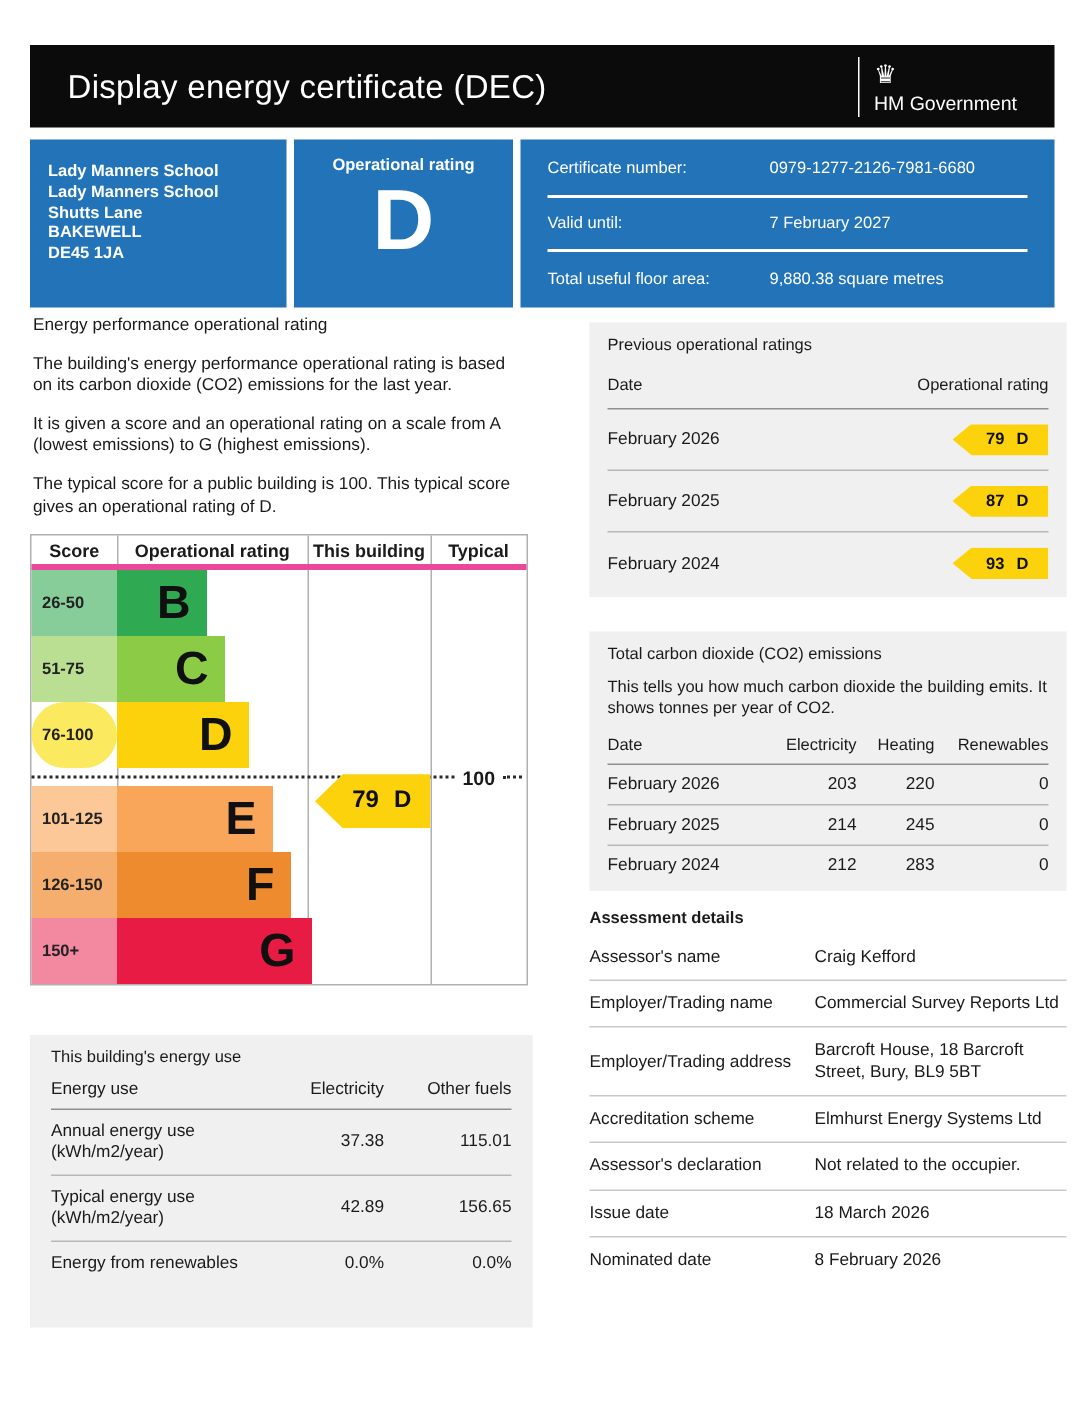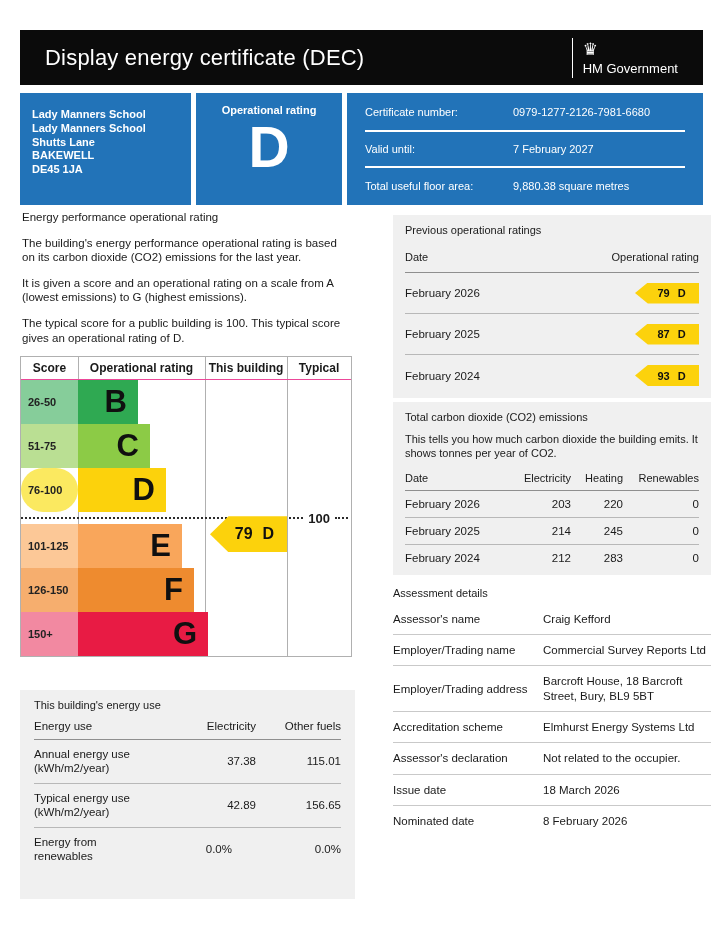--- a/index.html
+++ b/index.html
@@ -35,21 +35,21 @@
   .left-col { position:absolute; left:20px; top:210px; width:334px; }
   .intro-title { font-size:11.5px; margin:0 2px 9px; font-weight:normal; }
   .intro p { font-size:11.5px; line-height:1.27; margin:0 2px 11px; }
 
   
   .chart { position:relative; margin-top:3px; width:332px; background:#fff;
     border:1px solid #b0b0b0; }
   .vline { position:absolute; top:0; bottom:0; width:1px; background:#b0b0b0; z-index:0; }
   .vl-1 { left:57px; } .vl-2 { left:184px; } .vl-3 { left:266px; }
   .chart-header { display:flex; height:23px; align-items:center;
-    border-bottom:1px solid #ec4899; font-weight:bold; font-size:12px;
+    border-bottom:4px solid #ec4899; font-weight:bold; font-size:12px;
     position:relative; z-index:1; }
   .ch-score { width:57px; text-align:center; }
   .ch-op { width:127px; text-align:center; }
   .ch-tb { width:82px; text-align:center; }
   .ch-typ { flex:1; text-align:center; }
   .band { display:flex; height:44px; position:relative; z-index:1; }
   .band-score { width:57px; display:flex; align-items:center; padding-left:7px;
     font-weight:bold; font-size:11px; color:#222; }
   .band-bar { display:flex; align-items:center; justify-content:flex-end;
     padding-right:11px; font-weight:bold; font-size:31px; color:#101010; }
@@ -68,46 +68,46 @@
   
   .energy { position:absolute; left:20px; top:690px; width:335px;
     background:#f0f0f0; padding:9px 14px 29px; }
   .panel-title { font-size:11px; font-weight:normal; margin:0 0 9px; }
   .eu-header { display:flex; font-size:11.5px; padding-bottom:7px;
     border-bottom:1px solid #8f8f8f; }
   .eu-label { flex:1; }
   .eu-col { width:85px; text-align:right; }
   .eu-row { display:flex; align-items:center; padding:7px 0; font-size:11.5px;
     border-bottom:1px solid #b8b8b8; line-height:1.25; }
-  .eu-row:last-child { border-bottom:none;gap:24px; }
+  .eu-row:last-child { border-bottom:none; }
 
   
   .right-col { position:absolute; left:393px; top:215px; width:318px; }
   .panel { background:#f0f0f0; padding:9px 12px 2px; }
   .pr-header { display:flex; justify-content:space-between; font-size:11px;
     padding:6px 0 9px; border-bottom:1px solid #8f8f8f; }
   .pr-row { display:flex; align-items:center; justify-content:space-between;
     height:41px; border-bottom:1px solid #b8b8b8; font-size:11.5px; }
   .pr-row:last-child { border-bottom:none; }
   .badge { width:64px; height:21px; clip-path:polygon(0 50%,20% 0,100% 0,100% 100%,20% 100%);
     display:flex; align-items:center; justify-content:center; gap:8px;
     font-weight:bold; font-size:11px; padding-left:9px; color:#101010; }
 
-  .panel2 { margin-top:4px; padding-bottom:4px; }
+  .panel2 { margin-top:23px; padding-bottom:4px; }
   .co2-desc { font-size:11px; line-height:1.3; margin:0 0 11px; }
   .co2-header { display:flex; font-size:11px; padding-bottom:6px;
     border-bottom:1px solid #8f8f8f; }
   .co2-row { display:flex; padding:7px 0; font-size:11.5px;
     border-bottom:1px solid #b8b8b8; }
   .co2-row:last-child { border-bottom:none; }
   .co2-date { flex:1; } .co2-elec { width:60px; text-align:right; }
   .co2-heat { width:52px; text-align:right; } .co2-ren { width:76px; text-align:right; }
 
   .panel3 { margin-top:12px; background:#fff; }
-  .as-title { font-size:11px; font-weight:normal; margin:3px 0 5px; }
+  .as-title { font-size:11px; font-weight:bold; margin:3px 0 5px; }
   .as-row { display:flex; align-items:center; padding:8px 0;
     border-bottom:1px solid #c9c9c9; font-size:11.5px; line-height:1.25; }
   .as-row:last-child { border-bottom:none; }
   .as-label { width:150px; flex-shrink:0; }
   .as-value { flex:1; }
 </style>
 </head>
 <body>
 
 <div class="header-bar" style="background: rgb(11, 11, 11);">

